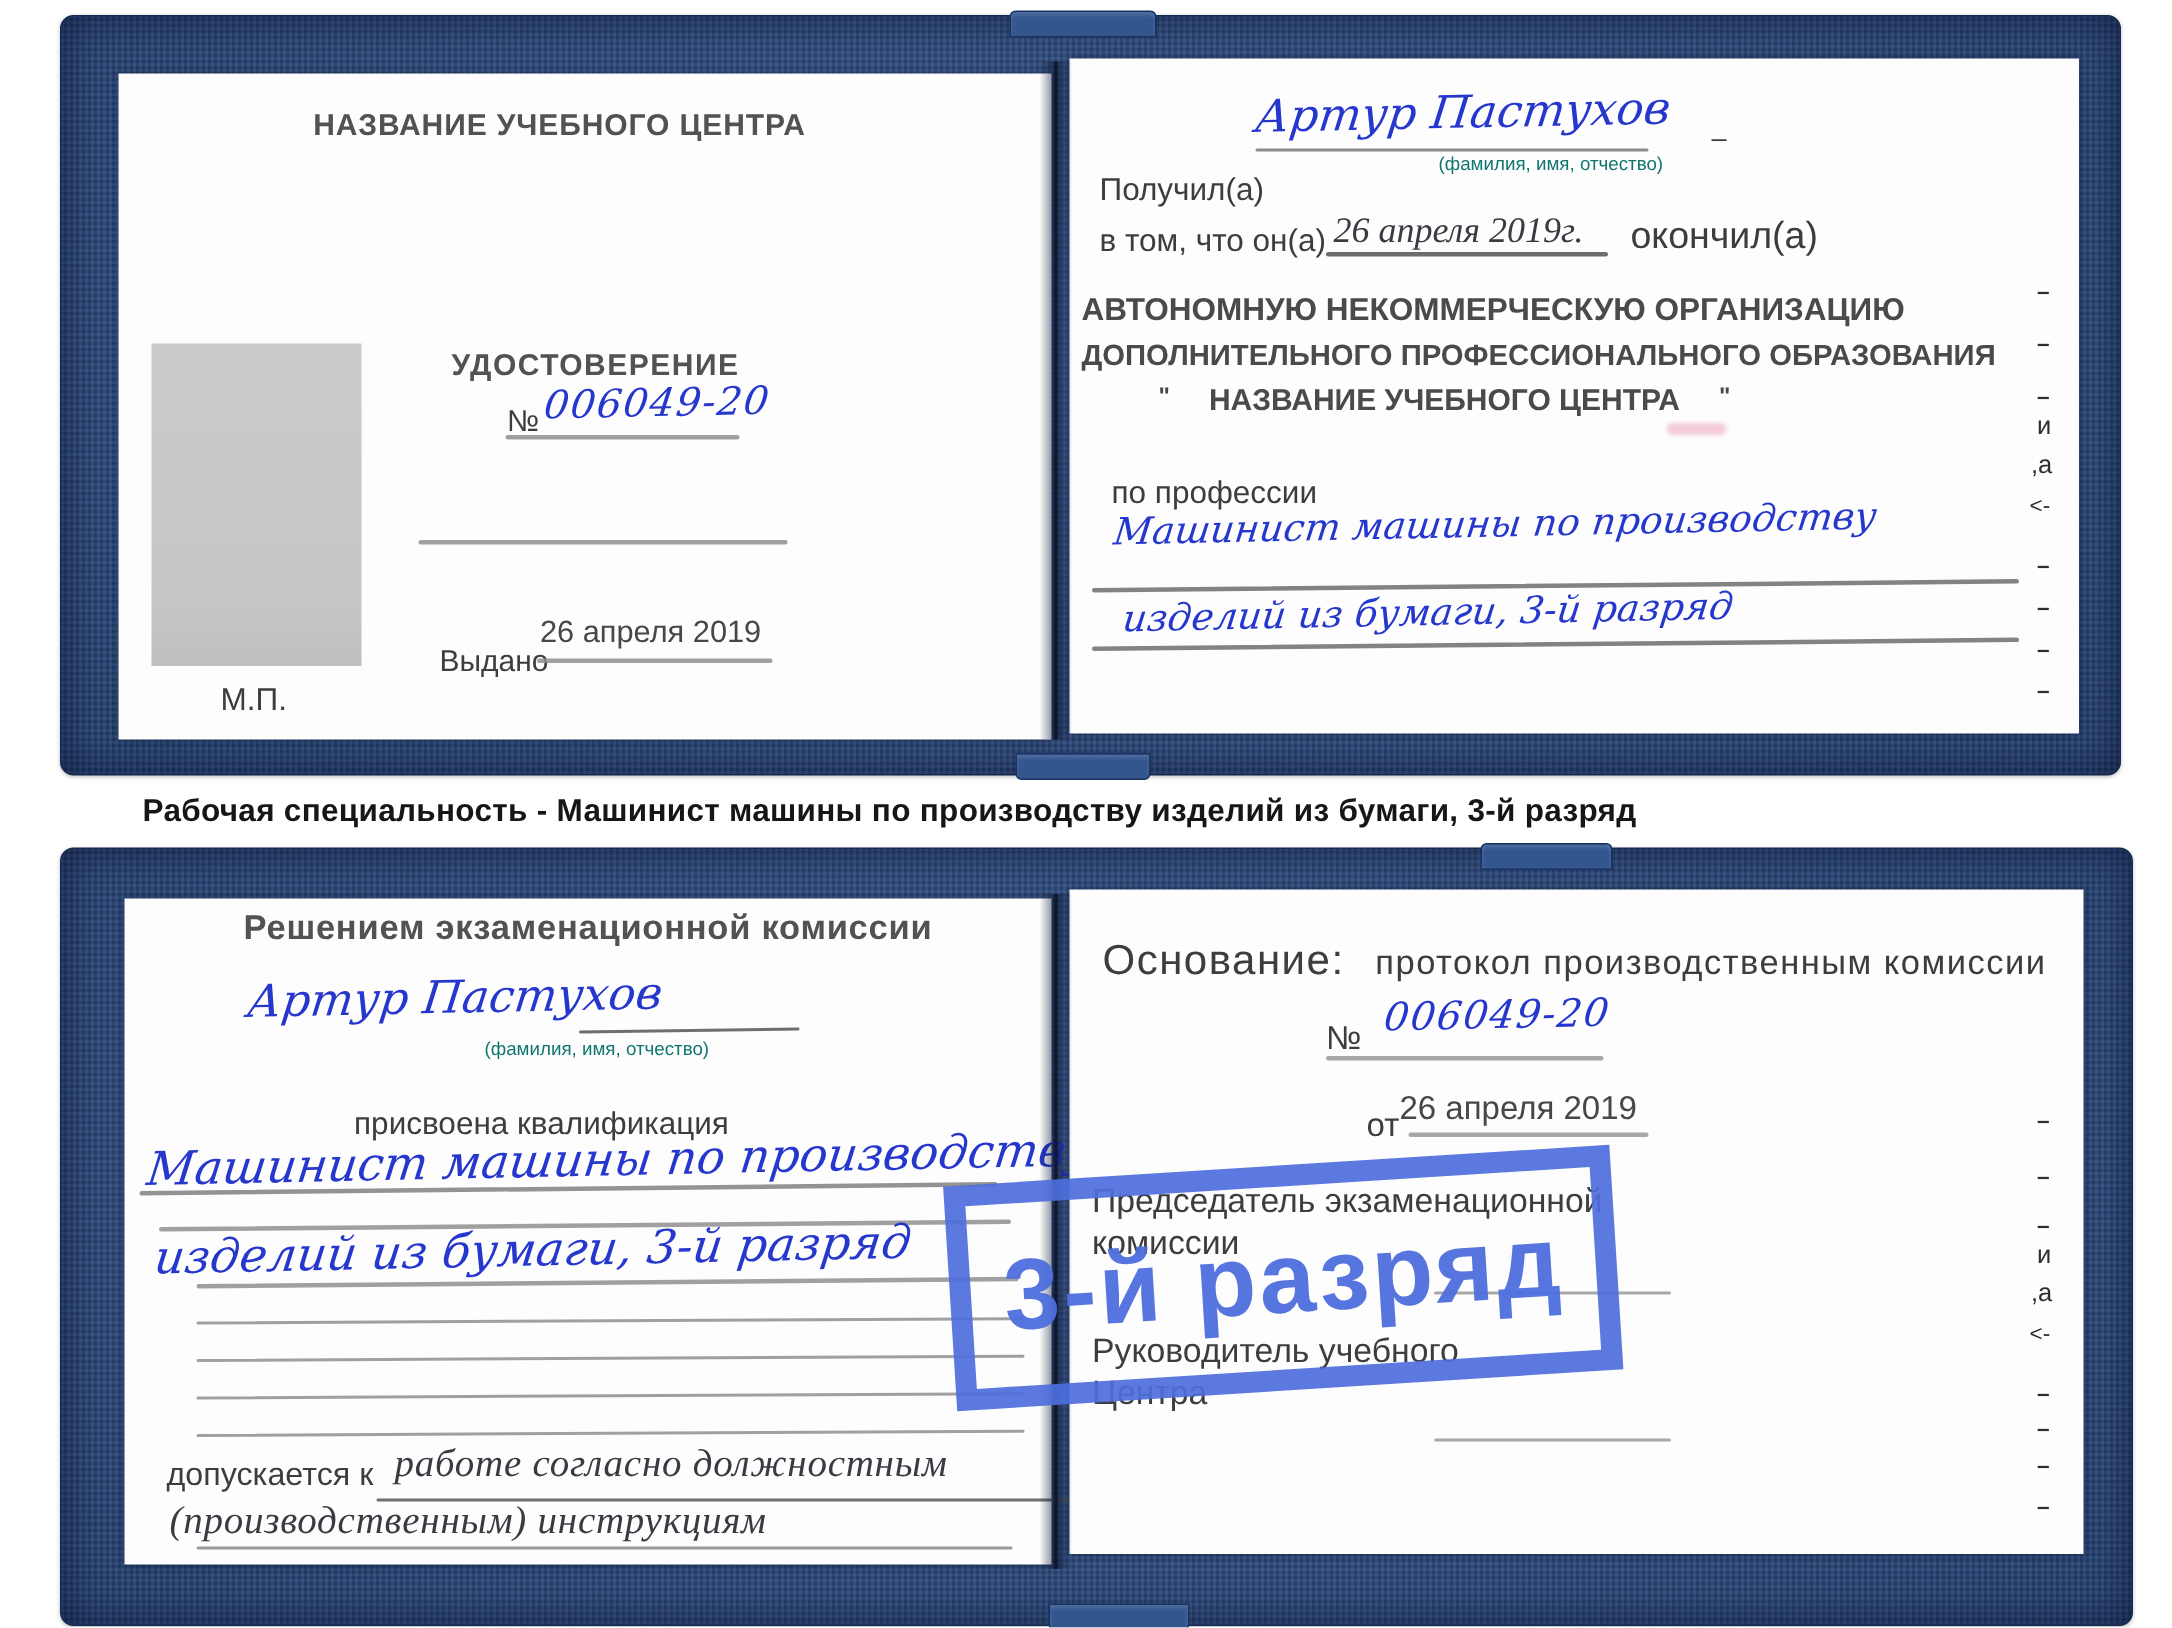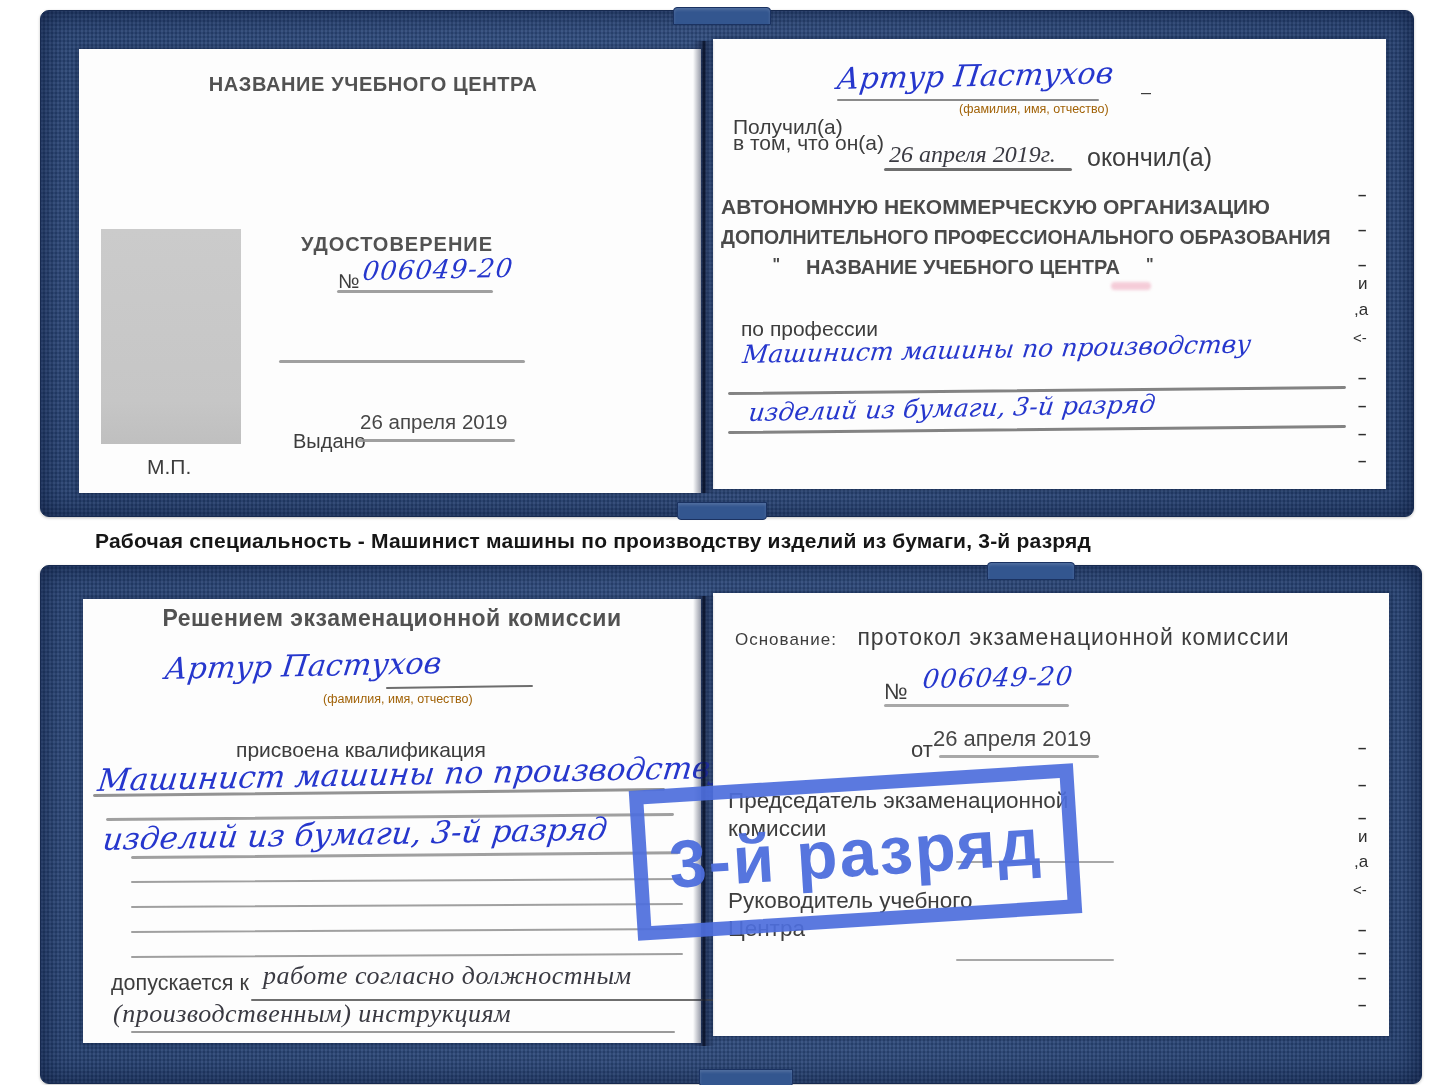--- a/index.html
+++ b/index.html
@@ -18,21 +18,21 @@
        border:1px solid #1b3261;box-shadow:inset 0 2px 3px rgba(255,255,255,0.15);}
   .pg{position:absolute;background:#fdfdfd;box-shadow:0 0 6px rgba(8,18,48,0.55);}
   .bindline{position:absolute;background:linear-gradient(90deg, rgba(15,25,55,0) 0%,
        rgba(15,25,55,0.45) 38%, rgba(4,10,30,0.85) 50%, rgba(15,25,55,0.4) 62%, rgba(15,25,55,0) 100%);}
   .line{position:absolute;height:3px;background:#8f8f8f;border-radius:2px;transform-origin:left center;opacity:.85;}
   .lbl{position:absolute;color:#3d3d3d;white-space:nowrap;}
   .ttl{position:absolute;color:#525252;font-weight:700;white-space:nowrap;}
   .hand{position:absolute;font-family:"DejaVu Serif",serif;font-style:italic;color:#2637cd;
         white-space:nowrap;transform:skewX(-8deg) rotate(-1.2deg);transform-origin:left bottom;}
   .sit{position:absolute;font-family:"Liberation Serif",serif;font-style:italic;color:#3a3a42;white-space:nowrap;}
-  .hint{position:absolute;color:#a16207;font-size:12.5px;white-space:nowrap;}
+  .hint{position:absolute;color:#0f766e;font-size:12.5px;white-space:nowrap;}
   .mark{position:absolute;color:#2e2e2e;font-size:15px;font-weight:700;white-space:nowrap;}
   .stamp{position:absolute;box-sizing:border-box;border:14px solid rgba(77,110,220,0.92);
          transform:rotate(-3.6deg);display:flex;align-items:center;justify-content:center;z-index:8;}
   .stamp span{font-weight:700;font-size:67px;letter-spacing:2px;color:rgba(77,110,220,0.95);white-space:nowrap;}
   .photo{position:absolute;background:linear-gradient(180deg,#cbcbcb,#c6c6c6 80%,#bfbfbf);}
   .smudge{position:absolute;background:rgba(232,130,160,0.4);border-radius:4px;filter:blur(1.5px);}
 </style>
 </head>
 <body>
 
@@ -62,21 +62,21 @@
       <div class="lbl" style="left:68px;top:406px;font-size:21px;">М.П.</div>
     </div>
 
     <div class="pg" style="left:672px;top:28px;width:673px;height:450px">
       <div class="lbl" style="left:20px;top:34px;font-size:21px;margin-top:42px;">Получил(а)</div>
       <div class="hand" style="left:122px;top:22px;font-size:30px;">Артур Пастухов</div>
       <div class="line" style="left:124px;top:60px;width:262px;height:2px;background:#777;"></div>
       <div class="hint" style="left:246px;top:63px;">(фамилия, имя, отчество)</div>
       <div class="lbl" style="left:428px;top:43px;font-size:18px;">–</div>
 
-      <div class="lbl" style="left:20px;top:92px;font-size:21px;">в том, что он(а)</div>
+      <div class="lbl" style="left:20px;top:110px;font-size:21px;">в том, что он(а)</div>
       <div class="sit" style="left:176px;top:102px;font-size:24px;">26 апреля 2019г.</div>
       <div class="line" style="left:171px;top:129px;width:188px;height:2.5px;background:#555;"></div>
       <div class="lbl" style="left:374px;top:104px;font-size:25px;">окончил(а)</div>
 
       <div class="abs" style="left:8px;top:156px;width:484px;text-align:center;color:#4a4a4a;font-weight:700;">
         <div style="font-size:21px;margin-bottom:7px;white-space:nowrap;">АВТОНОМНУЮ НЕКОММЕРЧЕСКУЮ ОРГАНИЗАЦИЮ</div>
         <div style="font-size:19.5px;margin-bottom:7px;white-space:nowrap;">ДОПОЛНИТЕЛЬНОГО ПРОФЕССИОНАЛЬНОГО ОБРАЗОВАНИЯ</div>
         <div style="display:flex;justify-content:center;gap:26px;align-items:flex-start;">
           <span style="font-size:16px;">"</span>
           <span style="font-size:20px;white-space:nowrap;">НАЗВАНИЕ УЧЕБНОГО ЦЕНТРА</span>
@@ -135,22 +135,22 @@
 
       <div class="lbl" style="left:28px;top:372px;font-size:21.5px;">допускается к</div>
       <div class="sit" style="left:180px;top:362px;font-size:26px;letter-spacing:0.5px;">работе согласно должностным</div>
       <div class="line" style="left:168px;top:400px;width:492px;height:2px;background:#555;"></div>
       <div class="sit" style="left:30px;top:400px;font-size:26px;letter-spacing:0.5px;">(производственным) инструкциям</div>
       <div class="line" style="left:48px;top:432px;width:544px;height:2px;background:#888;"></div>
     </div>
 
     <div class="pg" style="left:672px;top:27px;width:676px;height:443px">
       <div class="abs" style="left:22px;top:31px;white-space:nowrap;">
-        <span class="lbl" style="position:static;font-size:17px;letter-spacing:1px;margin-top:44px;">Основание:</span>
-        <span class="lbl" style="position:static;font-size:23px;letter-spacing:1px;margin-left:16px;">протокол экзаменационной комиссии</span>
+        <span class="lbl" style="position:static;font-size:28px;letter-spacing:1px;margin-top:44px;">Основание:</span>
+        <span class="lbl" style="position:static;font-size:23px;letter-spacing:1px;margin-left:16px;">протокол производственным комиссии</span>
       </div>
 
       <div class="lbl" style="left:171px;top:86px;font-size:22px;">№</div>
       <div class="hand" style="left:208px;top:71px;font-size:26px;letter-spacing:1px;">006049-20</div>
       <div class="line" style="left:171px;top:111px;width:185px;height:2.5px;background:#999;"></div>
 
       <div class="lbl" style="left:198px;top:144px;font-size:22px;">от</div>
       <div class="lbl" style="left:220px;top:133px;font-size:22px;color:#474747;">26 апреля 2019</div>
       <div class="line" style="left:226px;top:162px;width:160px;height:2.5px;background:#999;"></div>
 

